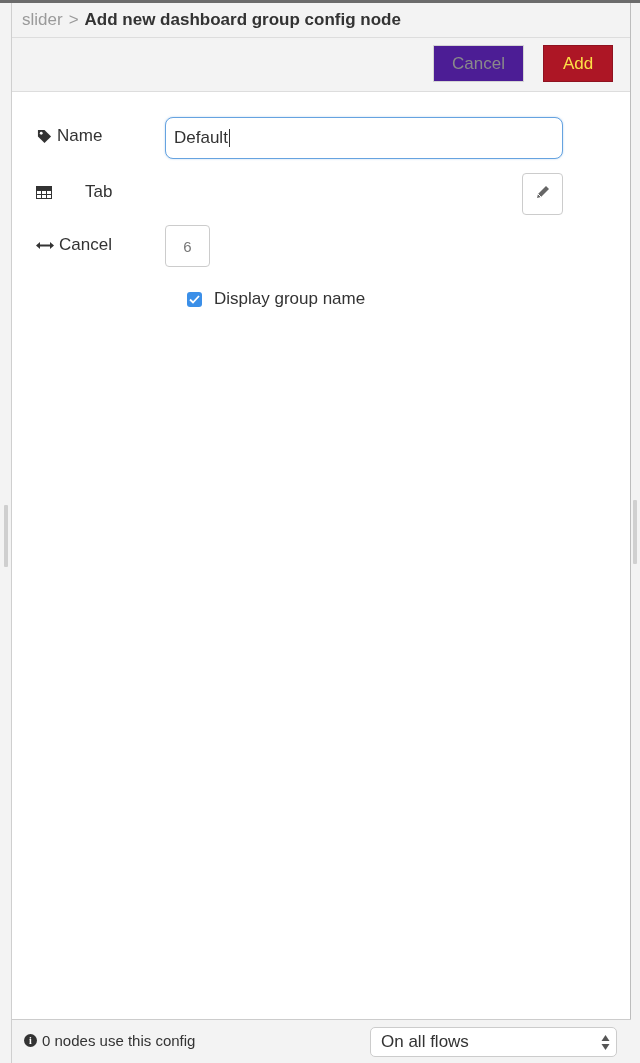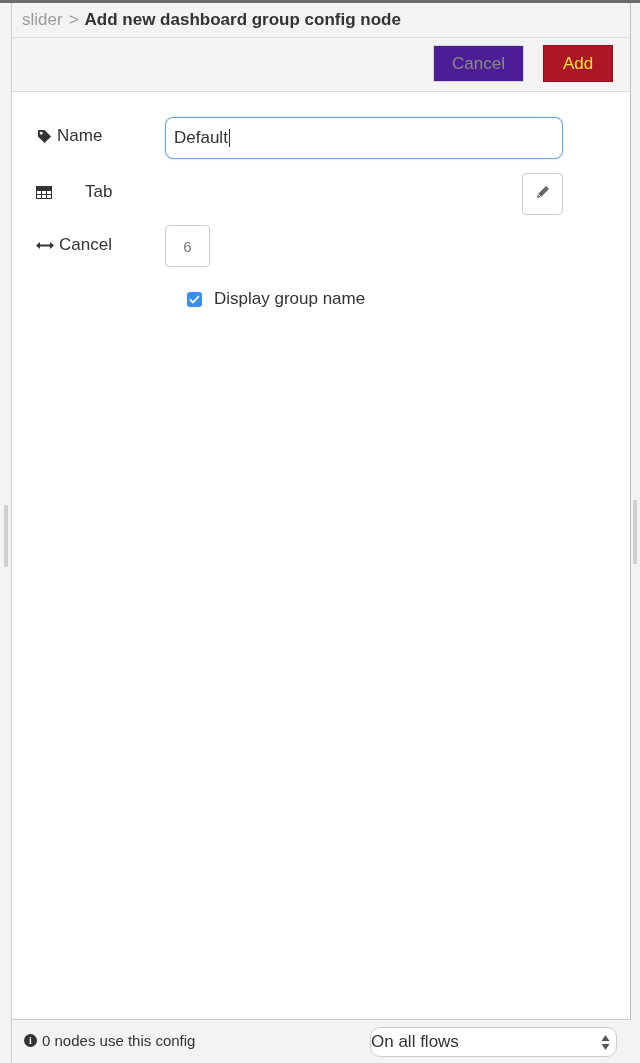--- a/index.html
+++ b/index.html
@@ -59,22 +59,22 @@
   .checkbox { width: 15px; height: 15px; background: #3b8fe8; border-radius: 3px; display: inline-flex; align-items: center; justify-content: center; margin-right: 12px; }
 
   .footer {
     position: absolute; left: 0; bottom: 0; width: 619px; height: 44px;
     background: #f3f3f3; border-top: 1px solid #cccccc;
   }
   .footer-info { position: absolute; left: 12px; top: 12px; font-size: 15px; color: #333; display: flex; align-items: center; }
   .info-icon { width: 13px; height: 13px; border-radius: 50%; background: #333; color: #fff; font-size: 10px; font-weight: bold; display: inline-flex; align-items: center; justify-content: center; margin-right: 5px; font-family: "Liberation Serif", serif; }
   .flows-select {
     position: absolute; left: 358px; top: 7px; width: 247px; height: 30px;
-    border: 1px solid #cccccc; border-radius: 10px; background: #fff;
-    font-size: 17px; color: #333; display: flex; align-items: center; 
+    border: 1px solid #cccccc; border-radius: 5px; background: #fff;
+    font-size: 17px; color: #333; display: flex; align-items: center; padding-left: 10px;
   }
   .flows-select .arrows { position: absolute; right: 6px; top: 6px; }
 </style>
 </head>
 <body>
 
 <div class="topbar"></div>
 <div class="gutter-left">
   <div class="handle"></div>
 </div>

